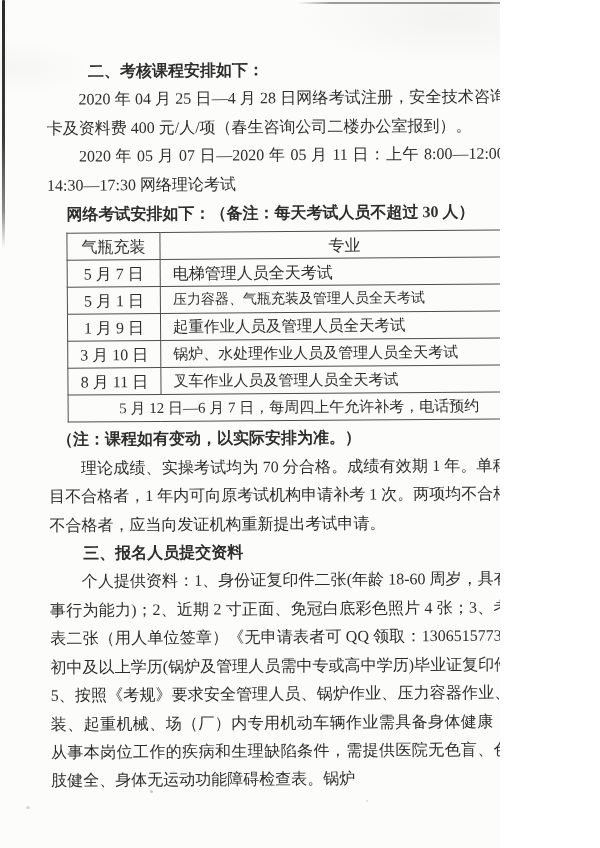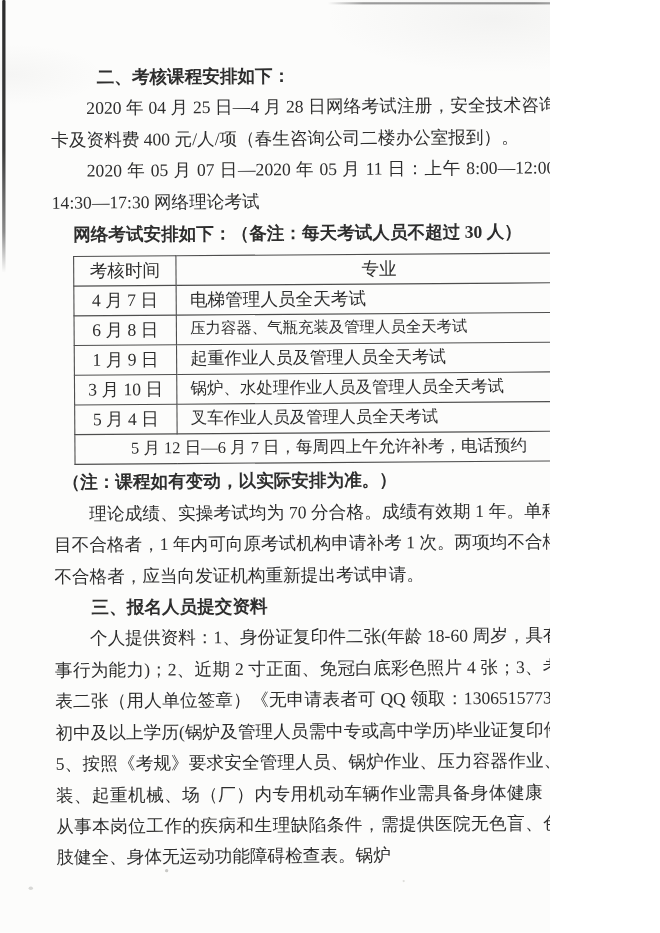--- a/index.html
+++ b/index.html
@@ -104,41 +104,41 @@
 
     <p class="bold sched-head">网络考试安排如下：（备注：每天考试人员不超过 30 人）</p>
 
     <table class="sched">
       <colgroup>
           <col class="c-date">
           <col>
         </colgroup>
       <tbody>
         <tr>
-          <th>考核时间</th>
+          <th>气瓶充装</th>
           <th>专业</th>
         </tr>
         <tr>
-          <td>4 月 7 日</td>
+          <td>5 月 7 日</td>
           <td class="major fs16">电梯管理人员全天考试</td>
         </tr>
         <tr>
-          <td>6 月 8 日</td>
+          <td>5 月 1 日</td>
           <td class="major fs14">压力容器、气瓶充装及管理人员全天考试</td>
         </tr>
         <tr>
           <td>1 月 9 日</td>
           <td class="major fs155">起重作业人员及管理人员全天考试</td>
         </tr>
         <tr>
           <td>3 月 10 日</td>
           <td class="major fs15">锅炉、水处理作业人员及管理人员全天考试</td>
         </tr>
         <tr>
-          <td>5 月 4 日</td>
+          <td>8 月 11 日</td>
           <td class="major fs15">叉车作业人员及管理人员全天考试</td>
         </tr>
         <tr>
           <td class="merged" colspan="2">5 月 12 日—6 月 7 日，每周四上午允许补考，电话预约</td>
         </tr>
       </tbody>
     </table>
 
     <p class="bold note-line">（注：课程如有变动，以实际安排为准。）</p>
 

